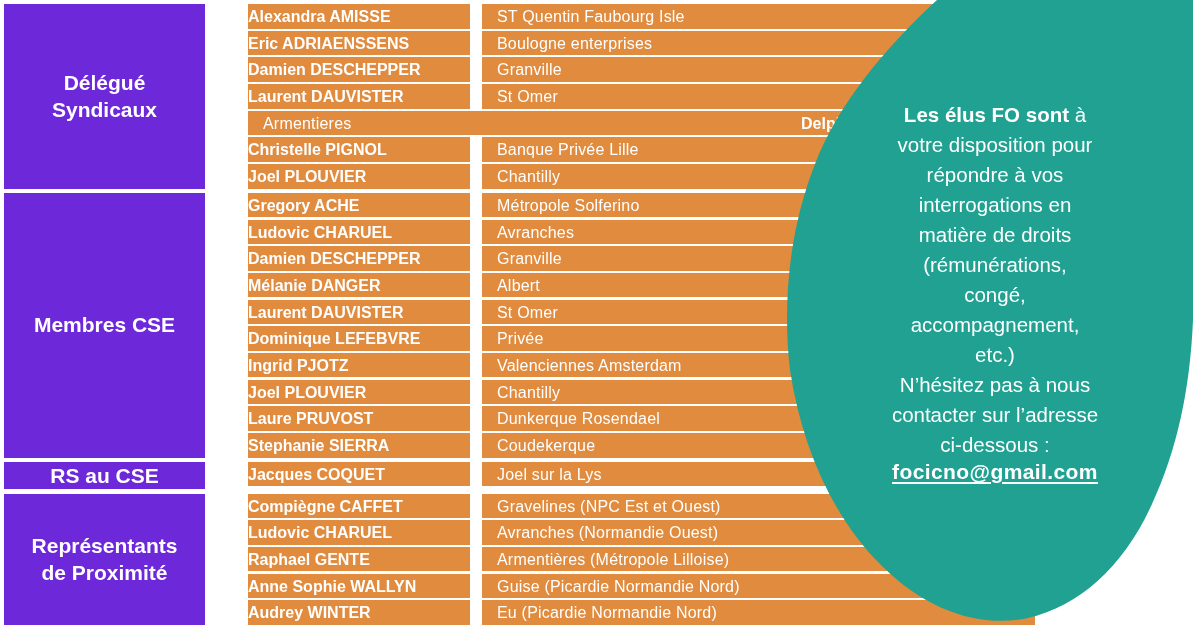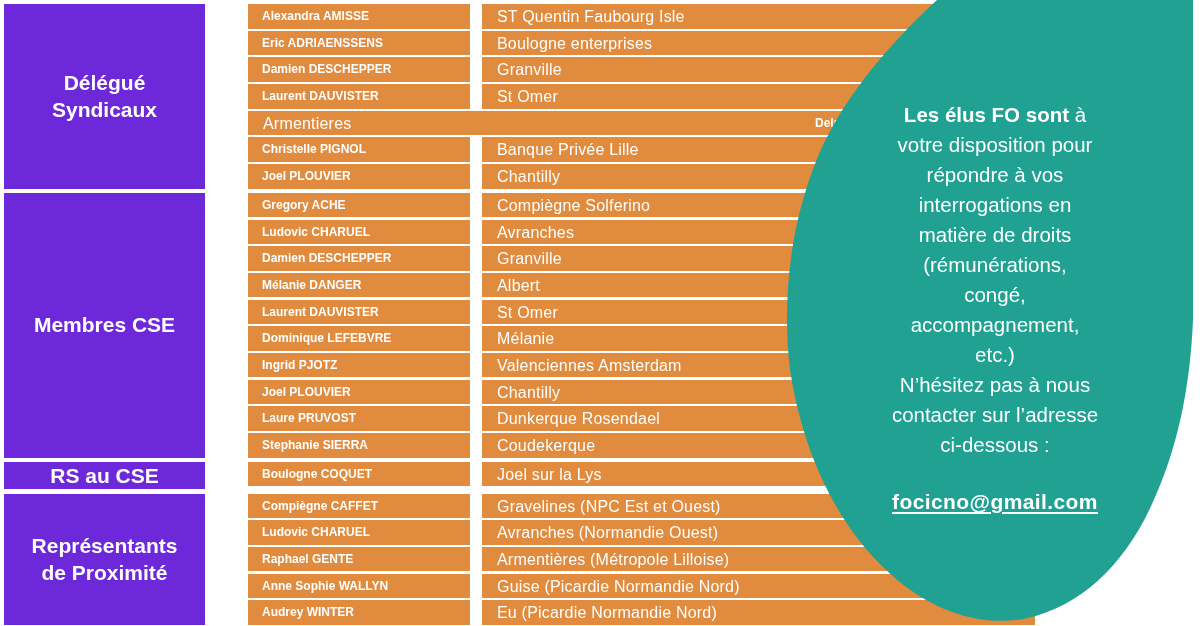--- a/index.html
+++ b/index.html
@@ -49,22 +49,21 @@
     color: #ffffff;
     height: 24.5px;
     line-height: 25px;
     overflow: hidden;
     white-space: nowrap;
   }
   .cell.name {
     width: 222px;
     margin-right: 12px;
     font-weight: 700;
-    font-size: 12px;
-    padding-left: 14px;
+    font-size: 16px;
     box-sizing: border-box;
   }
   .cell.loc {
     width: 553px;
     font-weight: 400;
     font-size: 16px;
     letter-spacing: 0.2px;
     padding-left: 15px;
     box-sizing: border-box;
   }
@@ -86,21 +85,20 @@
   }
   .bubble-paragraph {
     margin: 0;
     font-size: 20.5px;
     line-height: 30px;
     white-space: pre-line;
   }
   .intro-bold { font-weight: 700; }
   .email {
     display: inline-block;
-    margin-top: 30px;
     color: #ffffff;
     font-weight: 700;
     font-size: 21px;
     letter-spacing: 0.4px;
     text-decoration: underline;
     text-underline-offset: 3px;
     cursor: pointer;
   }
 </style>
 </head>
@@ -141,41 +139,41 @@
             <div class="cell name">Joel PLOUVIER</div>
             <div class="cell loc">Chantilly</div>
           </div>
         </div>
       </div>
       <div class="group">
         <div class="category">Membres CSE</div>
         <div class="rows">
           <div class="row">
             <div class="cell name">Gregory ACHE</div>
-            <div class="cell loc">Compiègne Solferino</div>
+            <div class="cell loc">Métropole Solferino</div>
           </div>
           <div class="row">
             <div class="cell name">Ludovic CHARUEL</div>
             <div class="cell loc">Avranches</div>
           </div>
           <div class="row">
             <div class="cell name">Damien DESCHEPPER</div>
             <div class="cell loc">Granville</div>
           </div>
           <div class="row">
             <div class="cell name">Mélanie DANGER</div>
             <div class="cell loc">Albert</div>
           </div>
           <div class="row">
             <div class="cell name">Laurent DAUVISTER</div>
             <div class="cell loc">St Omer</div>
           </div>
           <div class="row">
             <div class="cell name">Dominique LEFEBVRE</div>
-            <div class="cell loc">Mélanie</div>
+            <div class="cell loc">Privée</div>
           </div>
           <div class="row">
             <div class="cell name">Ingrid PJOTZ</div>
             <div class="cell loc">Valenciennes Amsterdam</div>
           </div>
           <div class="row">
             <div class="cell name">Joel PLOUVIER</div>
             <div class="cell loc">Chantilly</div>
           </div>
           <div class="row">
@@ -185,21 +183,21 @@
           <div class="row">
             <div class="cell name">Stephanie SIERRA</div>
             <div class="cell loc">Coudekerque</div>
           </div>
         </div>
       </div>
       <div class="group">
         <div class="category">RS au  CSE</div>
         <div class="rows">
           <div class="row">
-            <div class="cell name">Boulogne COQUET</div>
+            <div class="cell name">Jacques COQUET</div>
             <div class="cell loc">Joel sur la Lys</div>
           </div>
         </div>
       </div>
       <div class="group">
         <div class="category">Représentants
 de Proximité</div>
         <div class="rows">
           <div class="row">
             <div class="cell name">Compiègne CAFFET</div>

